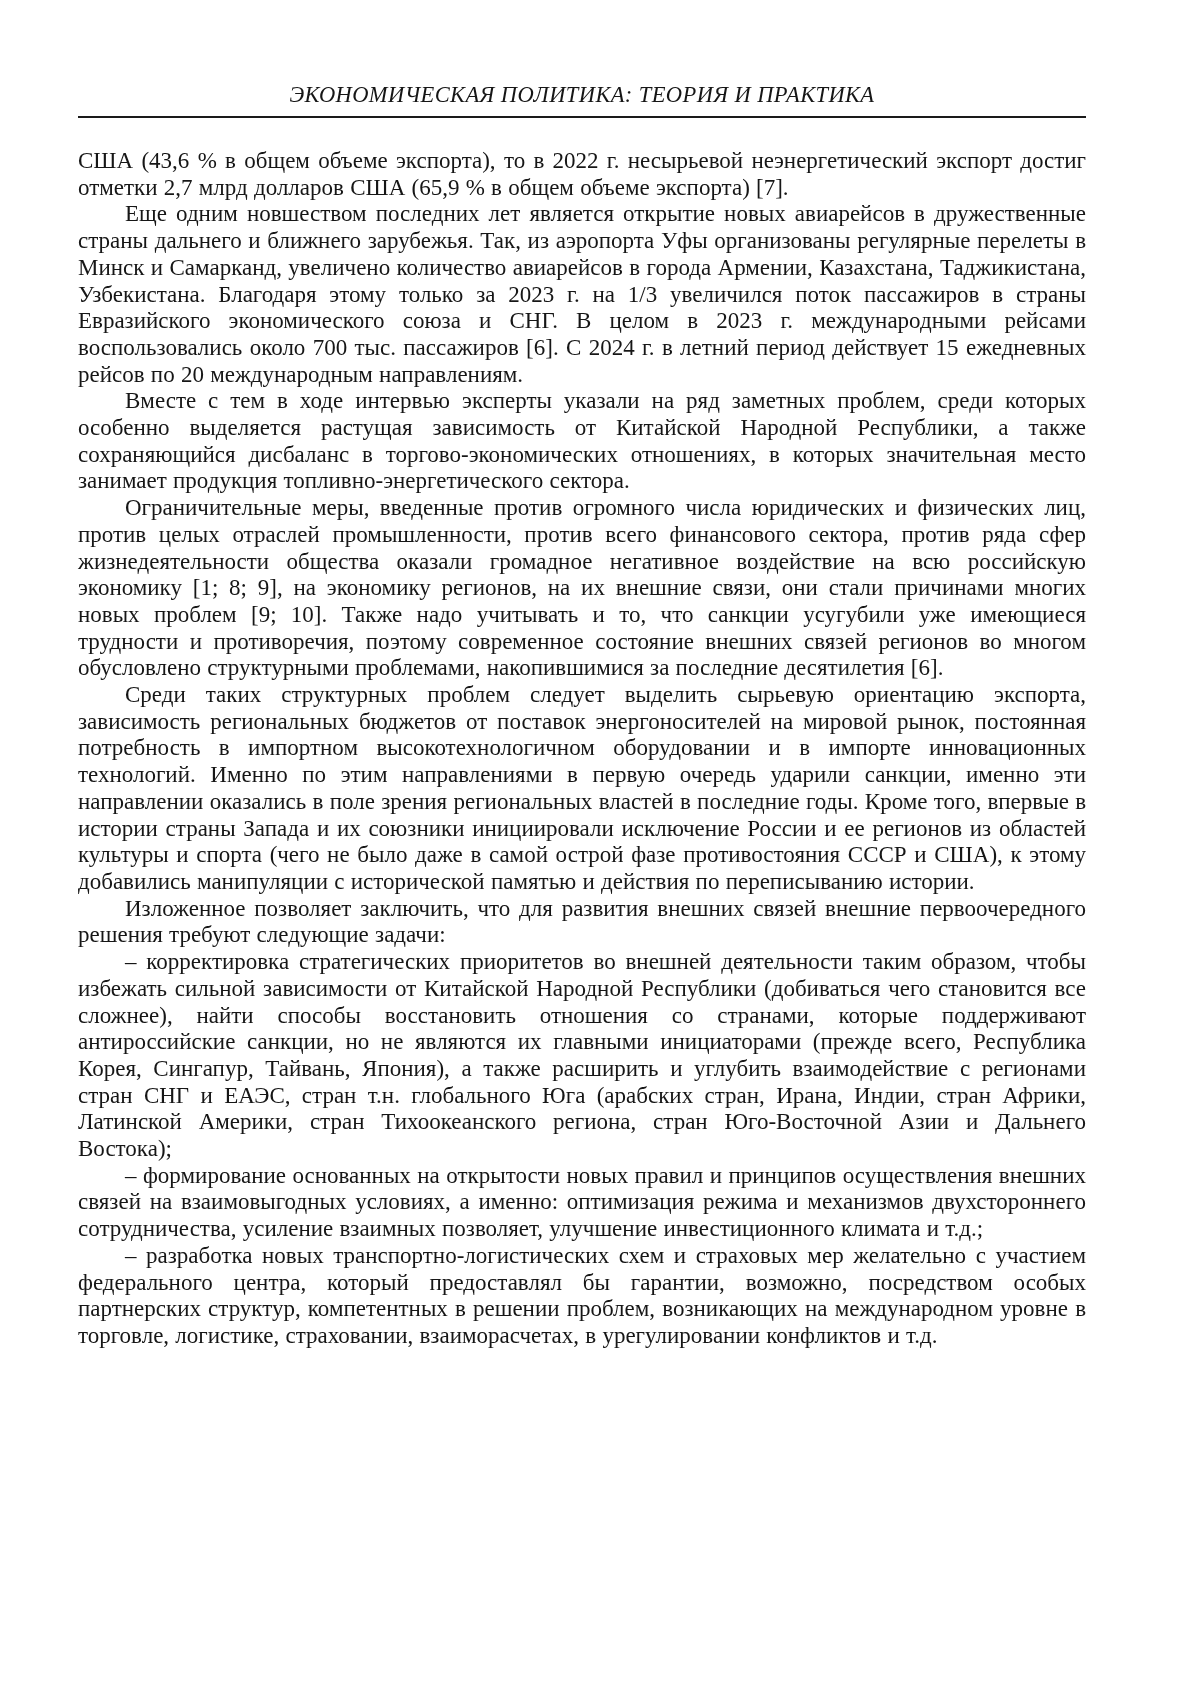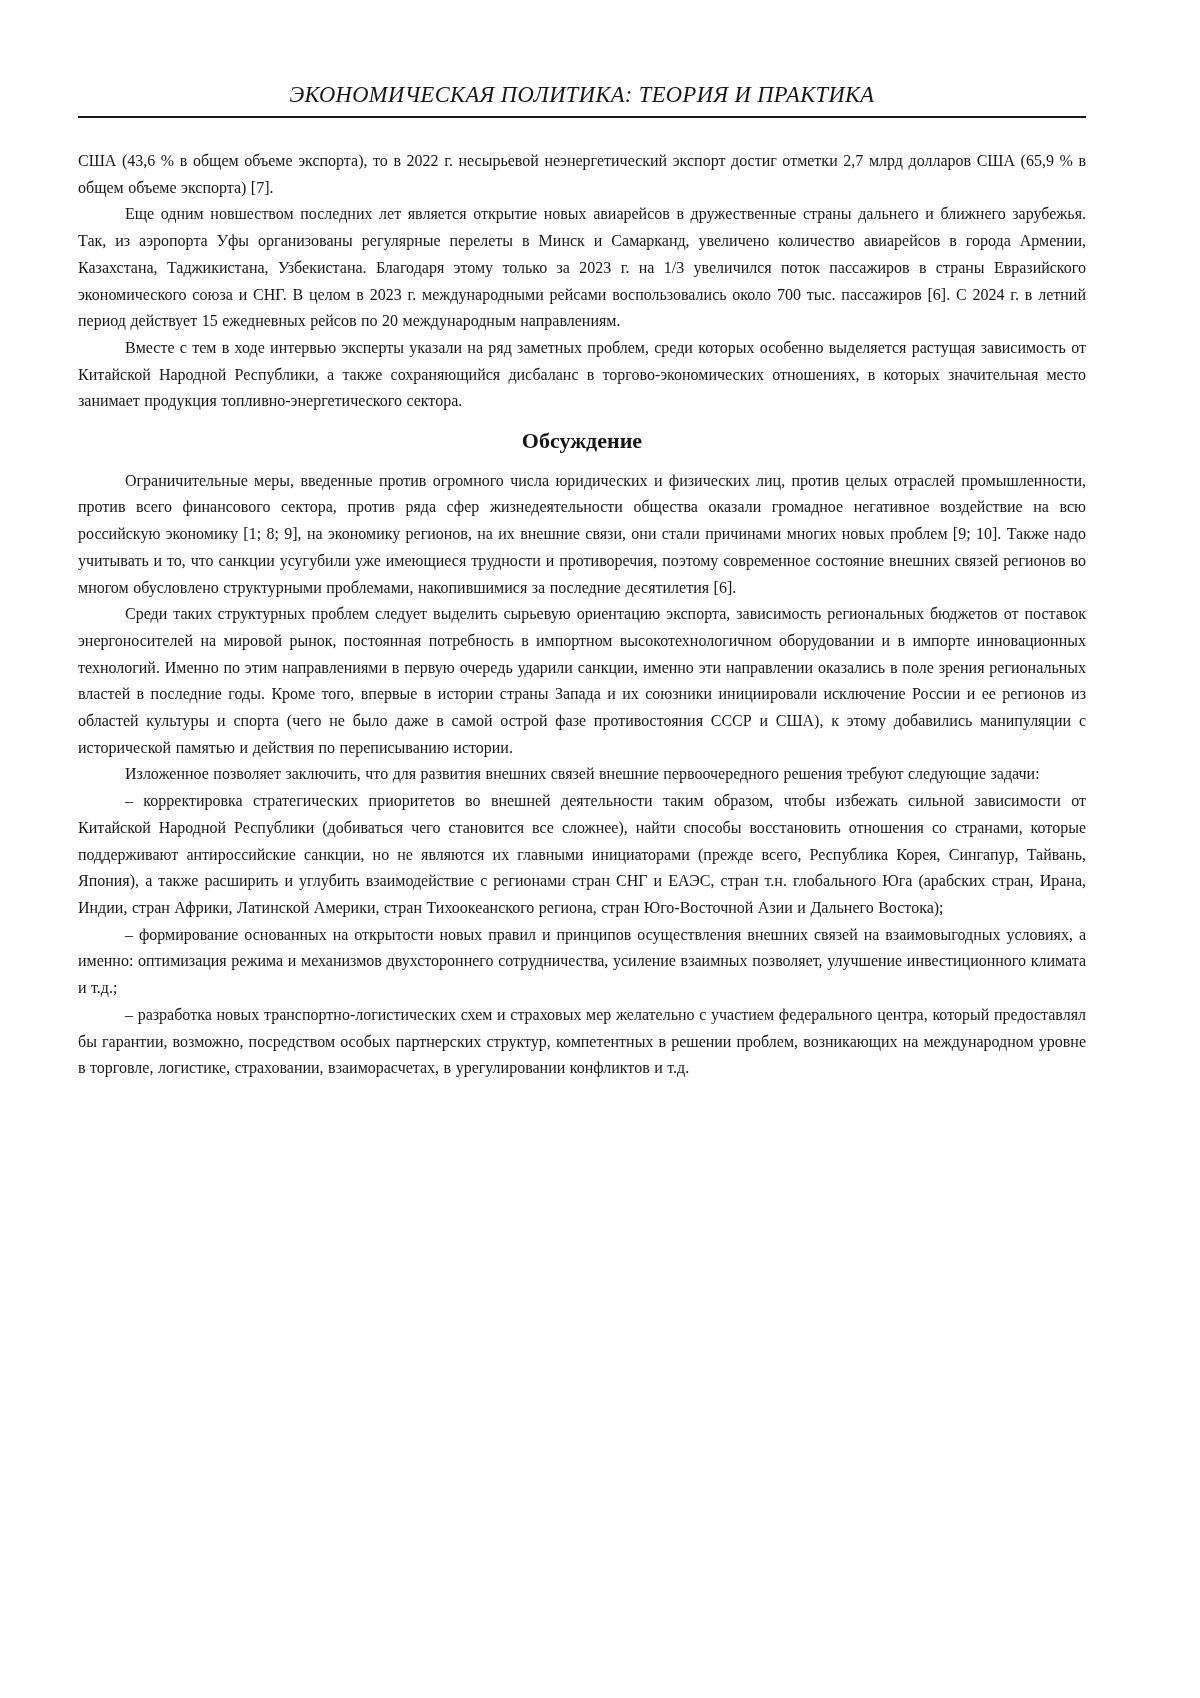--- a/index.html
+++ b/index.html
@@ -27,21 +27,21 @@
     white-space: nowrap;
   }
   .header-rule {
     margin-top: 8px;
     height: 0;
     border-top: 2.2px solid #1a1a1a;
   }
   .body-text { margin-top: 30px; }
   .par {
     margin: 0;
-    font-size: 16px;
+    font-size: 23px;
     line-height: 26.7px;
     text-align: justify;
     text-indent: 47px;
     word-spacing: 0.5px;
   }
   .par.no-indent { text-indent: 0; }
   .section-heading {
     margin: 13px 0 13px 0;
     font-size: 22px;
     line-height: 26.7px;
@@ -68,21 +68,20 @@
     <div class="header-rule"></div>
 
     <div class="body-text">
 
       <p class="par no-indent">США (43,6 % в общем объеме экспорта), то в 2022 г. несырьевой неэнергетический экспорт достиг отметки 2,7 млрд долларов США (65,9 % в общем объеме экспорта) [7].</p>
 
       <p class="par">Еще одним новшеством последних лет является открытие новых авиарейсов в дружественные страны дальнего и ближнего зарубежья. Так, из аэропорта Уфы организованы регулярные перелеты в Минск и Самарканд, увеличено количество авиарейсов в города Армении, Казахстана, Таджикистана, Узбекистана. Благодаря этому только за 2023 г. на 1/3 увеличился поток пассажиров в страны Евразийского экономического союза и СНГ. В целом в 2023 г. международными рейсами воспользовались около 700 тыс. пассажиров [6]. С 2024 г. в летний период действует 15 ежедневных рейсов по 20 международным направлениям.</p>
 
       <p class="par">Вместе с тем в ходе интервью эксперты указали на ряд заметных проблем, среди которых особенно выделяется растущая зависимость от Китайской Народной Республики, а также сохраняющийся дисбаланс в торгово-экономических отношениях, в которых значительная место занимает продукция топливно-энергетического сектора.</p>
 
-      <h2 class="section-heading">Обсуждение</h2>
 
       <p class="par">Ограничительные меры, введенные против огромного числа юридических и физических лиц, против целых отраслей промышленности, против всего финансового сектора, против ряда сфер жизнедеятельности общества оказали громадное негативное воздействие на всю российскую экономику [1; 8; 9], на экономику регионов, на их внешние связи, они стали причинами многих новых проблем [9; 10]. Также надо учитывать и то, что санкции усугубили уже имеющиеся трудности и противоречия, поэтому современное состояние внешних связей регионов во многом обусловлено структурными проблемами, накопившимися за последние десятилетия [6].</p>
 
       <p class="par">Среди таких структурных проблем следует выделить сырьевую ориентацию экспорта, зависимость региональных бюджетов от поставок энергоносителей на мировой рынок, постоянная потребность в импортном высокотехнологичном оборудовании и в импорте инновационных технологий. Именно по этим направлениями в первую очередь ударили санкции, именно эти направлении оказались в поле зрения региональных властей в последние годы. Кроме того, впервые в истории страны Запада и их союзники инициировали исключение России и ее регионов из областей культуры и спорта (чего не было даже в самой острой фазе противостояния СССР и США), к этому добавились манипуляции с исторической памятью и действия по переписыванию истории.</p>
 
       <p class="par">Изложенное позволяет заключить, что для развития внешних связей внешние первоочередного решения требуют следующие задачи:</p>
 
       <p class="par">– корректировка стратегических приоритетов во внешней деятельности таким образом, чтобы избежать сильной зависимости от Китайской Народной Республики (добиваться чего становится все сложнее), найти способы восстановить отношения со странами, которые поддерживают антироссийские санкции, но не являются их главными инициаторами (прежде всего, Республика Корея, Сингапур, Тайвань, Япония), а также расширить и углубить взаимодействие с регионами стран СНГ и ЕАЭС, стран т.н. глобального Юга (арабских стран, Ирана, Индии, стран Африки, Латинской Америки, стран Тихоокеанского региона, стран Юго-Восточной Азии и Дальнего Востока);</p>
 
       <p class="par">– формирование основанных на открытости новых правил и принципов осуществления внешних связей на взаимовыгодных условиях, а именно: оптимизация режима и механизмов двухстороннего сотрудничества, усиление взаимных позволяет, улучшение инвестиционного климата и т.д.;</p>

